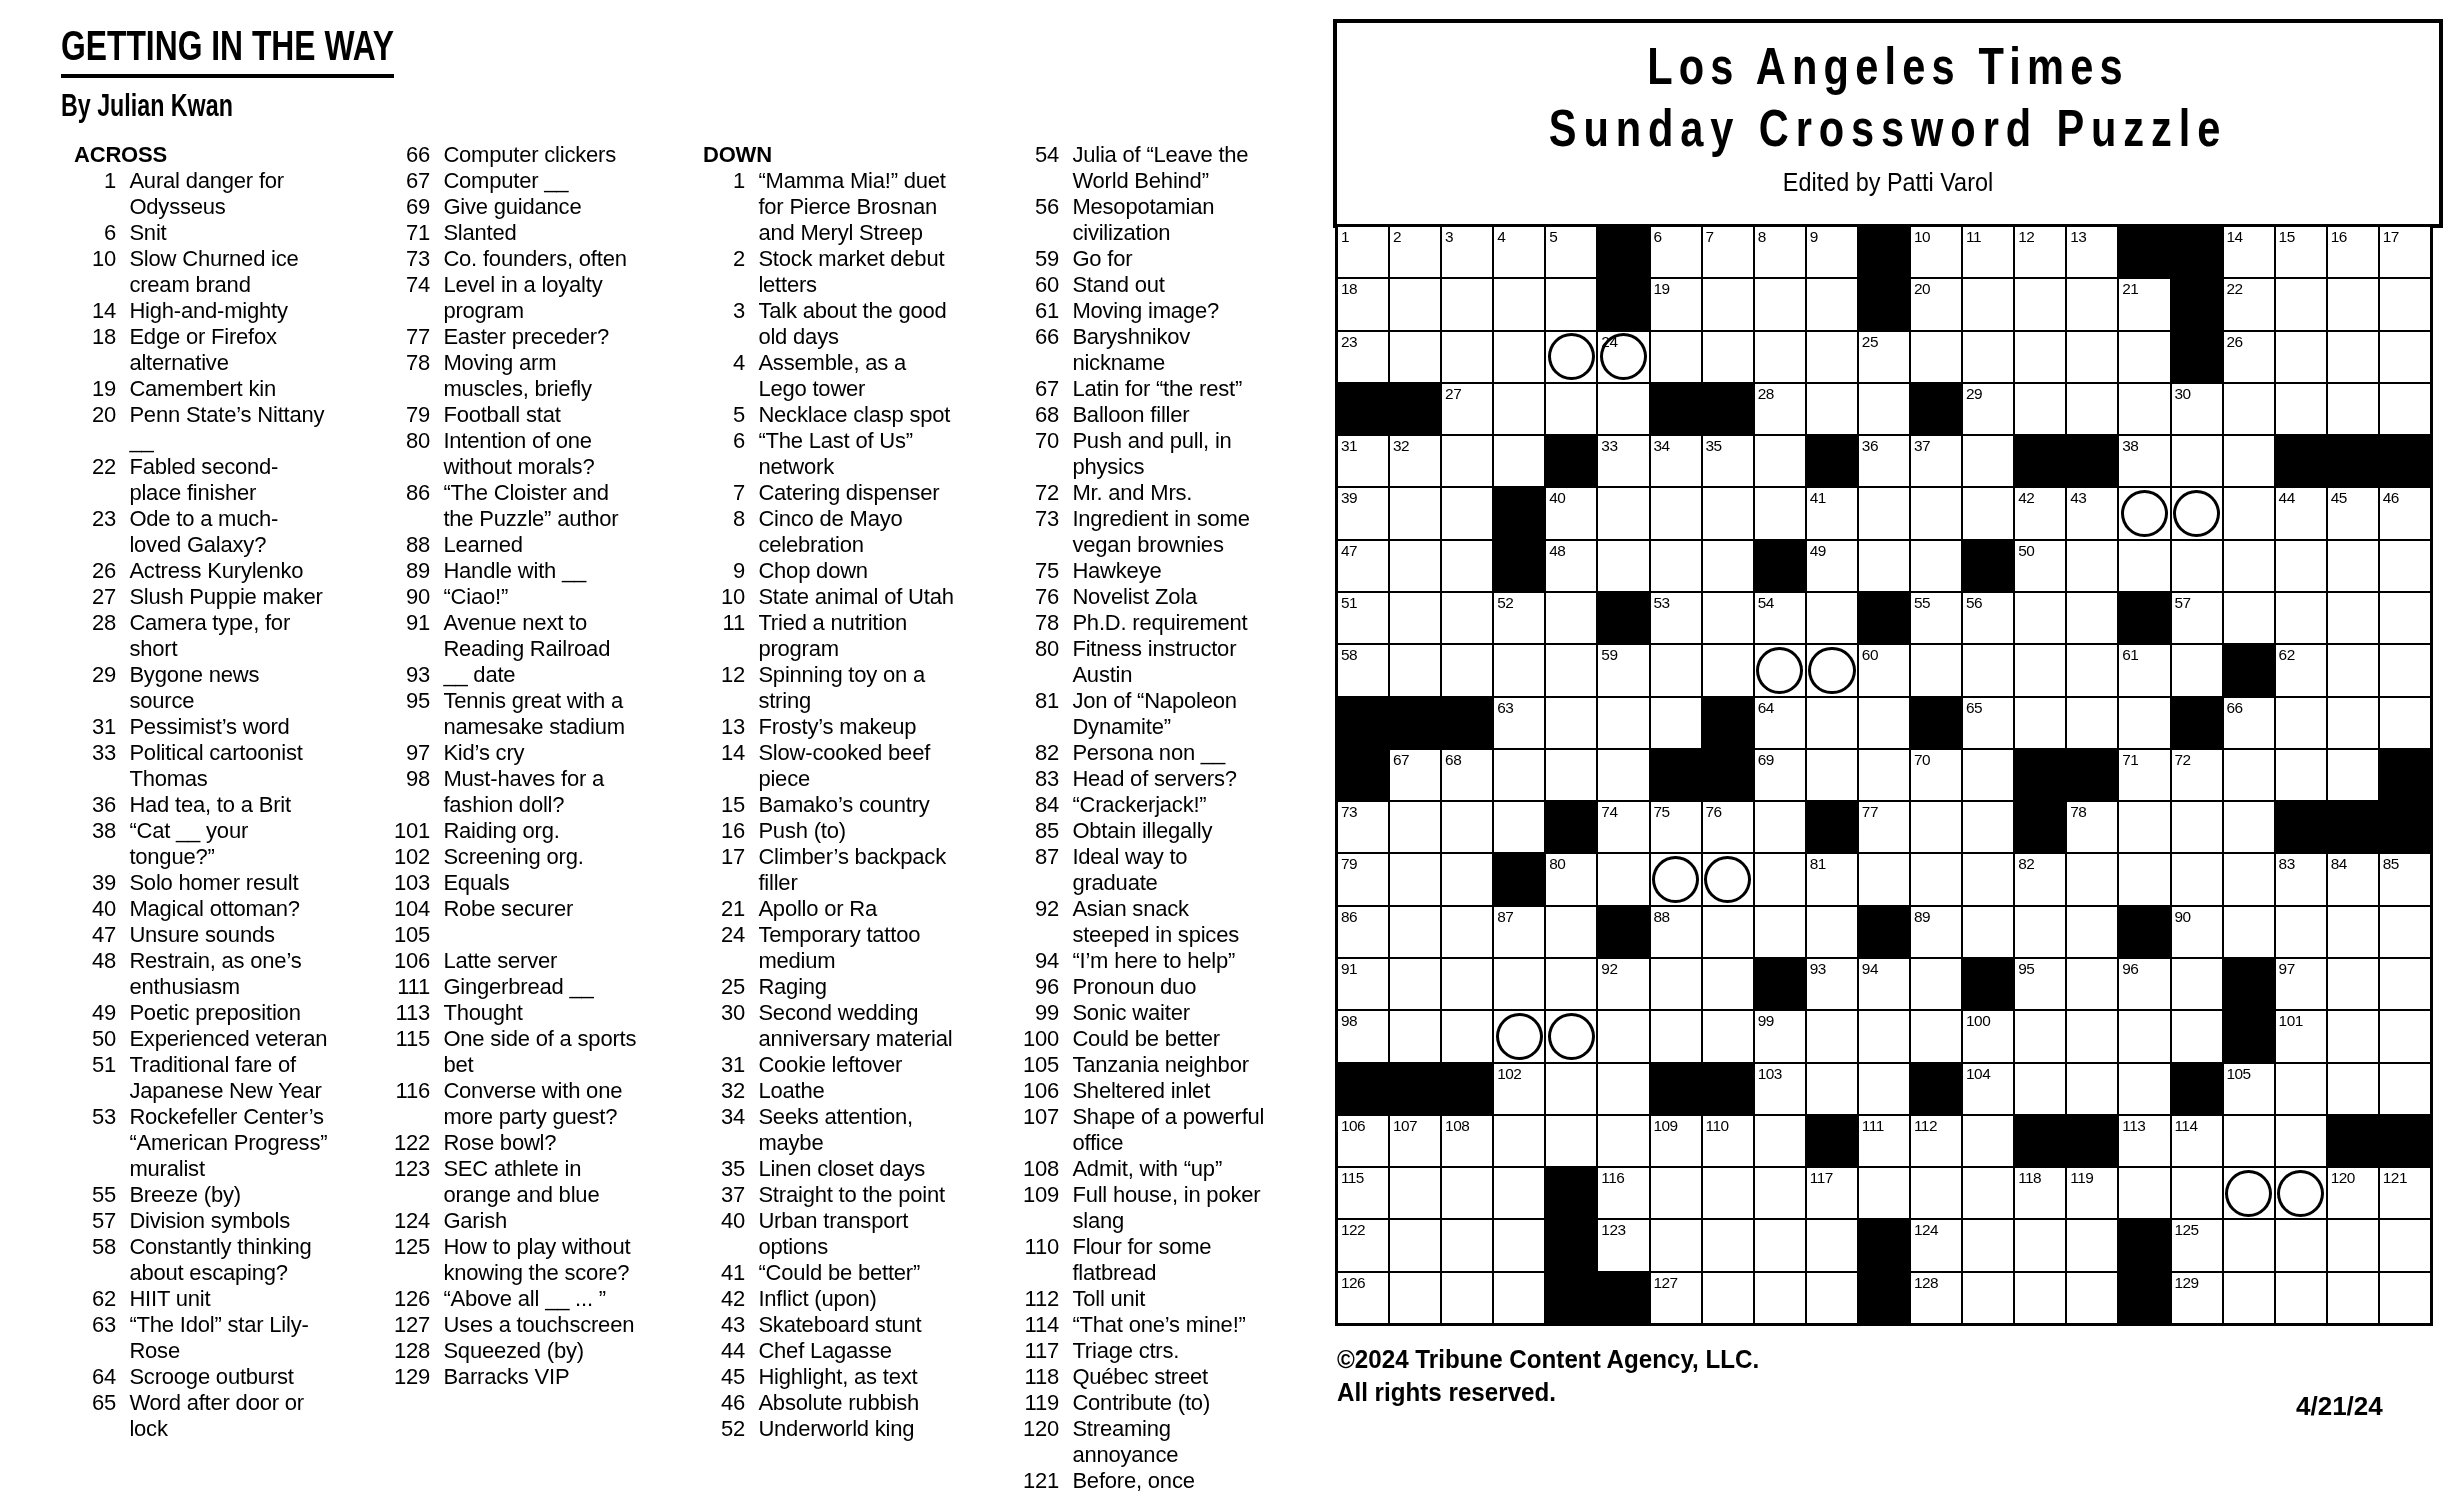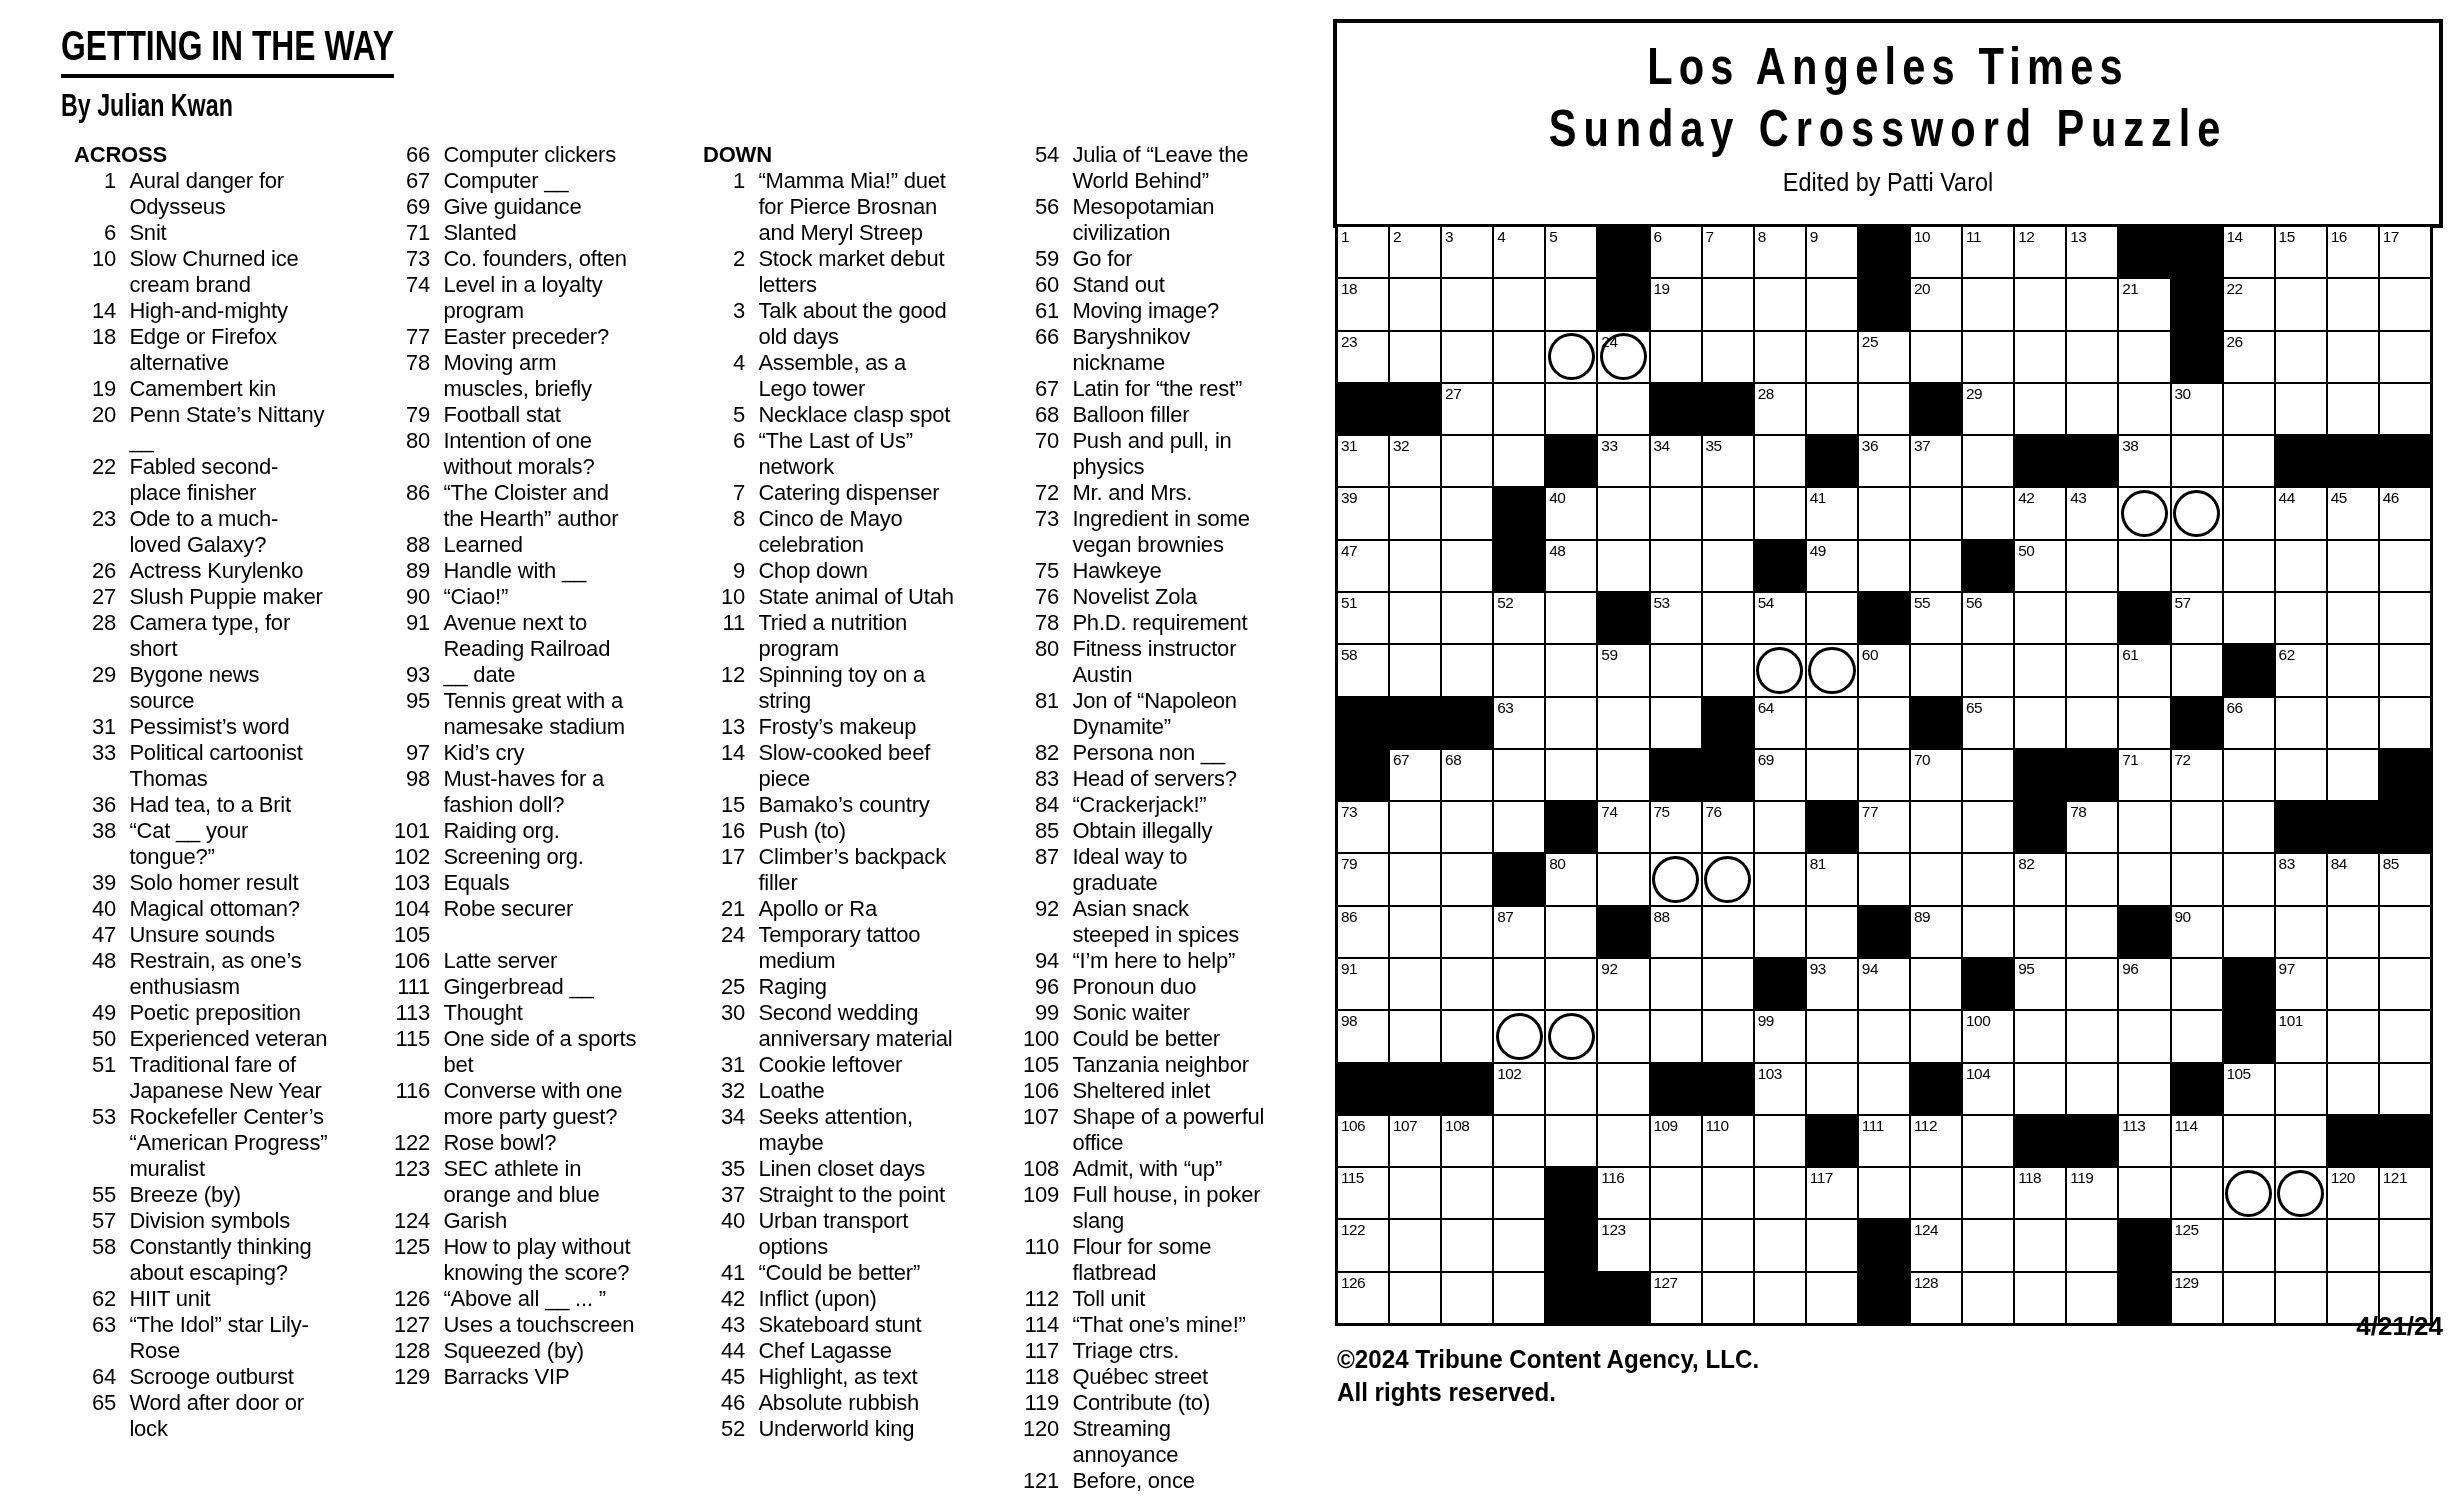--- a/index.html
+++ b/index.html
@@ -53,21 +53,21 @@
   .cell.circle::after{
     content:"";position:absolute;inset:1.4px;border:3.4px solid #000;border-radius:50%;box-sizing:border-box;
   }
   
   .footer-left{
     position:absolute;left:1337px;top:1343px;
     font-size:26px;font-weight:bold;line-height:33px;white-space:nowrap;
     transform:scaleX(0.93);transform-origin:left top;
   }
   .footer-date{
-    position:absolute;left:2296px;top:1311px;width:147px;text-align:right;
+    position:absolute;left:2296px;top:1391px;width:147px;
     font-size:26px;font-weight:bold;
   }
 </style>
 </head>
 <body>
 
 <div class="title">GETTING IN THE WAY</div>
 <div class="byline">By Julian Kwan</div>
 
 <div class="clue-col col1">
@@ -237,21 +237,21 @@
     <div class="clue">
       <span class="n">79</span>
       <span class="t">Football stat</span>
     </div>
     <div class="clue">
       <span class="n">80</span>
       <span class="t">Intention of one without morals?</span>
     </div>
     <div class="clue">
       <span class="n">86</span>
-      <span class="t">“The Cloister and the Hearth” author</span>
+      <span class="t">“The Cloister and the Puzzle” author</span>
     </div>
     <div class="clue">
       <span class="n">88</span>
       <span class="t">Learned</span>
     </div>
     <div class="clue">
       <span class="n">89</span>
       <span class="t">Handle with __</span>
     </div>
     <div class="clue">

